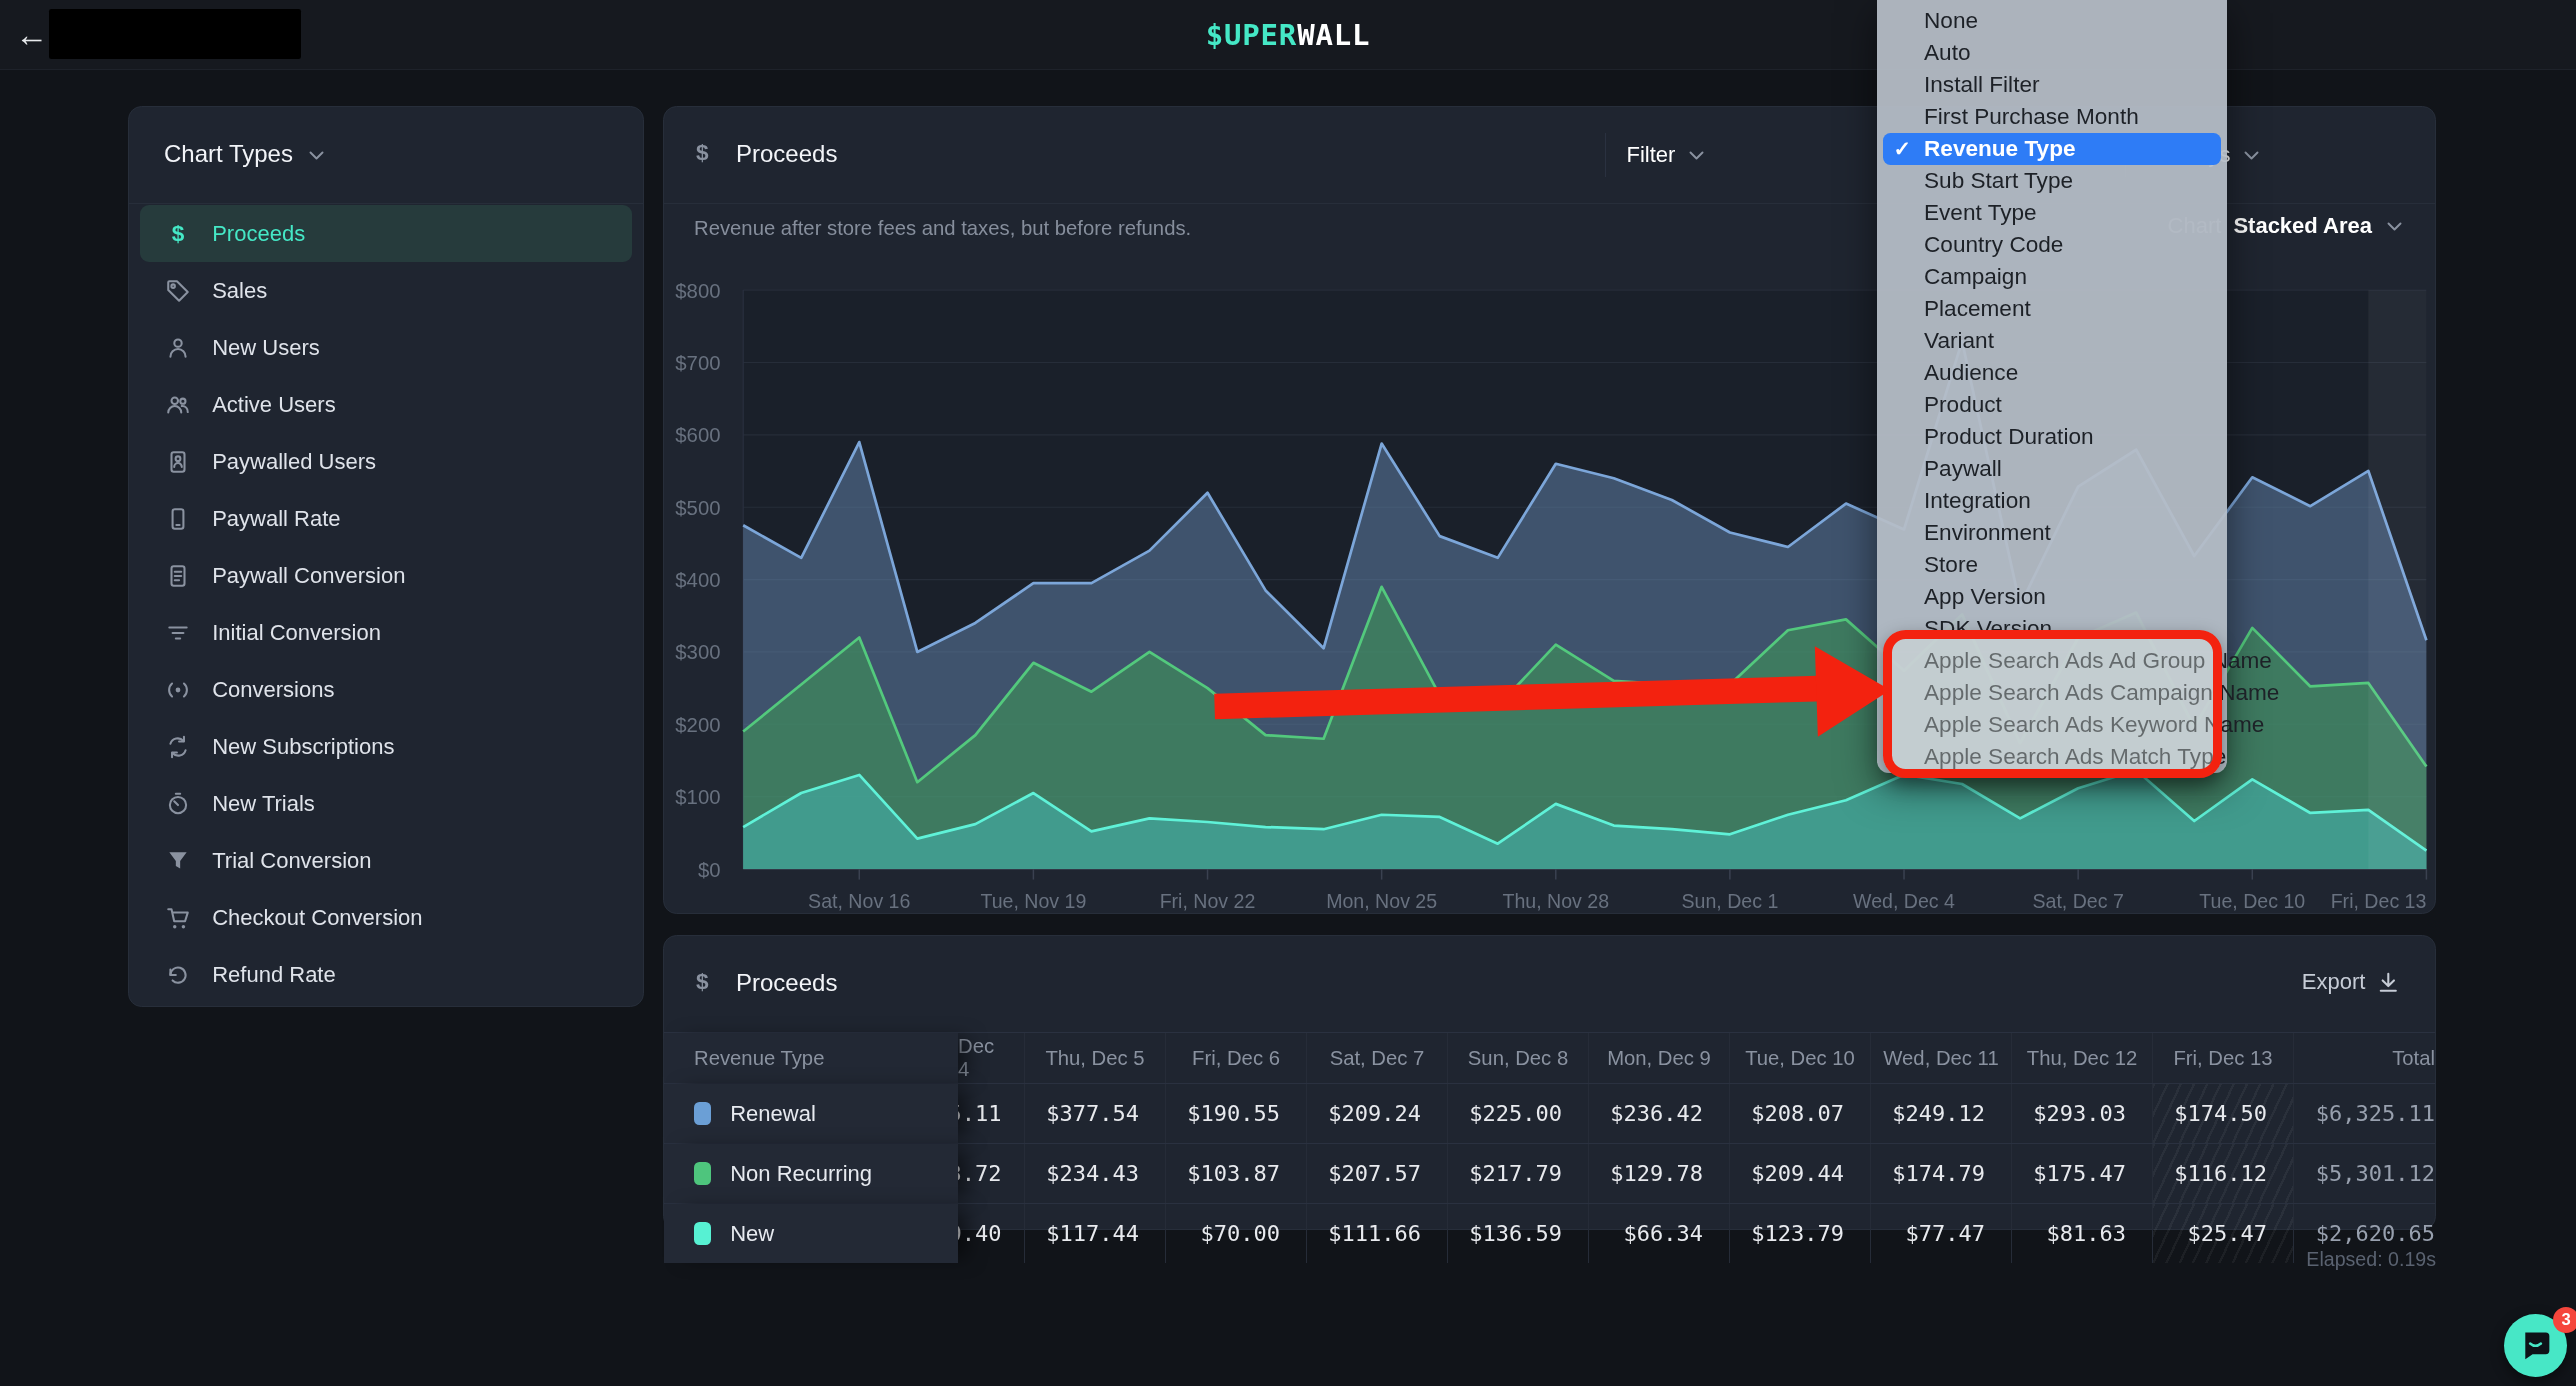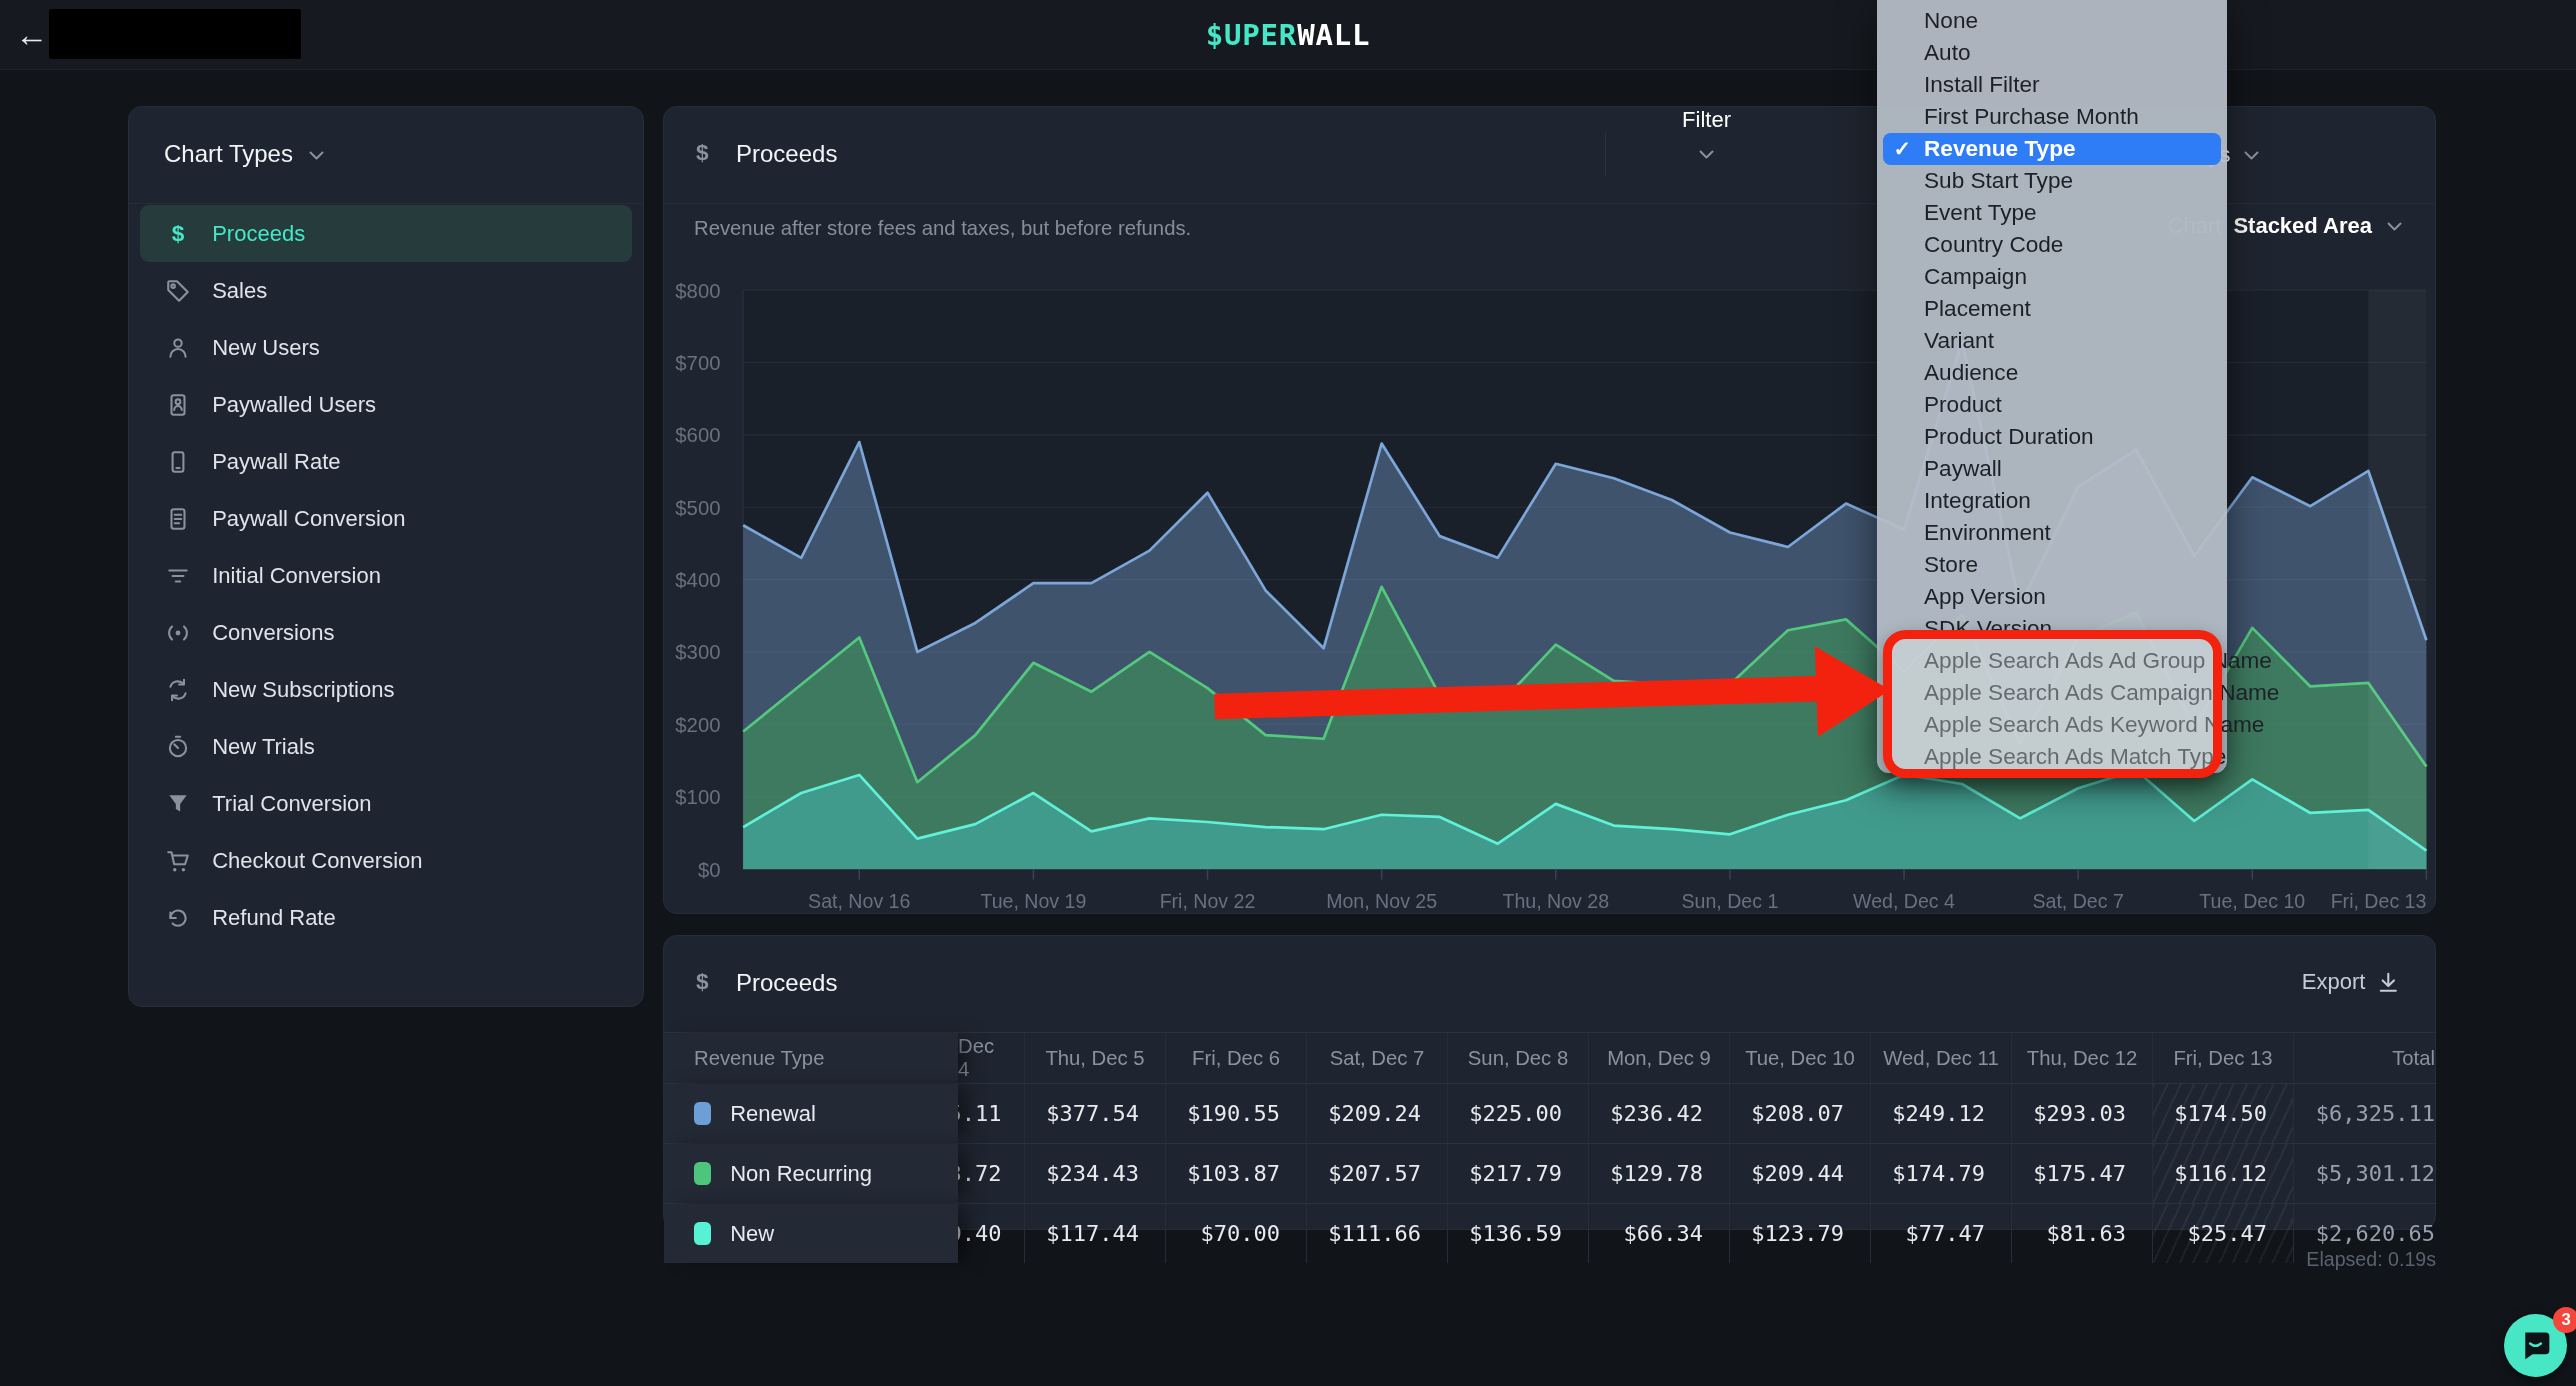--- a/index.html
+++ b/index.html
@@ -29,21 +29,21 @@
   .side-item{position:relative;height:57px;margin:0 10.6px;display:flex;align-items:center;gap:19.6px;
              padding-left:24px;border-radius:9px;font-size:22px;color:#DFE3EA;cursor:pointer;}
   .side-item .icon{width:29px;height:29px;color:#8A92A0;display:flex;align-items:center;justify-content:center;
                    font-size:22.6px;font-weight:bold;}
   .side-item .icon svg{width:26px;height:26px;}
   .side-item.selected{background:#263B3C;color:#45E8C6;}
   .side-item.selected .icon{color:#45E8C6;}
   
   .hdr-ctrl{position:absolute;top:0;height:96px;display:flex;align-items:center;font-size:22px;color:#fff;gap:10.6px;}
   .vline{position:absolute;top:26px;width:0.8px;height:44px;background:#2A3140;}
-  #filter-ctrl{right:704px;flex-direction:column;}
+  #filter-ctrl{right:728px;}
   #range-ctrl{right:173px;}
   #ghost-chev{position:absolute;right:329px;top:38px;}
   
   #chart-subtitle{position:absolute;left:30px;top:110px;font-size:20.3px;color:#868E9C;}
   #charttype-ctrl{position:absolute;right:30px;top:106px;font-size:22px;display:flex;align-items:center;gap:12px;}
   #charttype-ctrl .lbl{color:#7A8290;} #charttype-ctrl .val{color:#fff;font-weight:bold;}
   #chart-svg{position:absolute;left:0px;top:162px;}
   
   #tbl{position:absolute;left:0;top:96px;right:0;}
   .trow{display:flex;border-top:0.8px solid #2A3140;align-items:stretch;}
@@ -120,20 +120,31 @@
           <span>Sales</span>
         </div>
         <div class="side-item">
           <span class="icon">
             <svg viewBox="0 0 24 24" fill="none" stroke="currentColor" stroke-width="1.9" stroke-linecap="round" stroke-linejoin="round">
               <circle cx="12" cy="7.5" r="3.4"></circle>
               <path d="M5 20 a7 7 0 0 1 14 0"></path>
             </svg>
           </span>
           <span>New Users</span>
+        </div>
+        <div class="side-item">
+          <span class="icon">
+            <svg viewBox="0 0 24 24" fill="none" stroke="currentColor" stroke-width="1.9" stroke-linecap="round" stroke-linejoin="round">
+              <circle cx="9" cy="8" r="3"></circle>
+              <path d="M3 19 a6 6 0 0 1 12 0"></path>
+              <circle cx="16.5" cy="8.5" r="2.4"></circle>
+              <path d="M15.5 13 a5 5 0 0 1 5.5 5.5"></path>
+            </svg>
+          </span>
+          <span>Active Users</span>
         </div>
         <div class="side-item">
           <span class="icon">
             <svg viewBox="0 0 24 24" fill="none" stroke="currentColor" stroke-width="1.9" stroke-linecap="round" stroke-linejoin="round">
               <rect x="6" y="3" width="12" height="18" rx="2"></rect>
               <circle cx="12" cy="9" r="2.2"></circle>
               <path d="M8.5 16.5 a3.5 3.5 0 0 1 7 0"></path>
             </svg>
           </span>
           <span>Paywalled Users</span>

